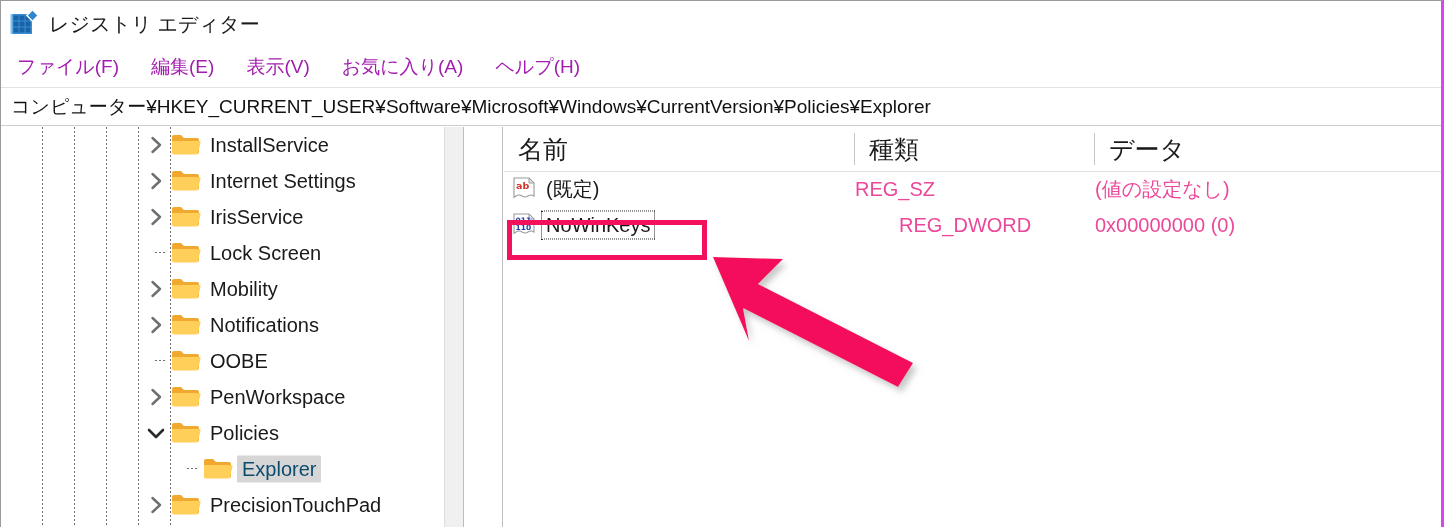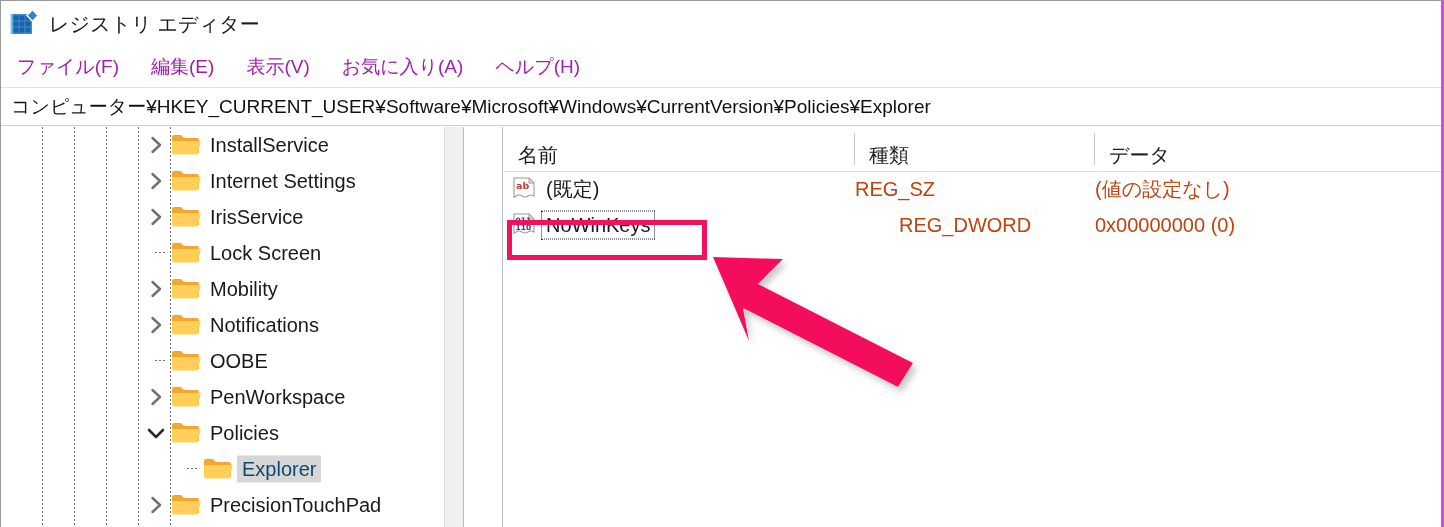--- a/index.html
+++ b/index.html
@@ -215,25 +215,25 @@
     overflow: hidden;
   }
   .list-header {
     position: relative;
     height: 44px;
     background: #ffffff;
     border-bottom: 1px solid #e0e0e0;
   }
   .col-head {
     position: absolute;
-    top: 6px;
+    top: 0;
     height: 44px;
     display: flex;
     align-items: center;
-    font-size: 20px;
+    font-size: 25px;
     color: #1a1a1a;
     white-space: nowrap;
     padding-left: 14px;
     box-sizing: border-box;
   }
   .col-sep {
     position: absolute;
     top: 6px;
     width: 1px;
     height: 32px;
@@ -248,21 +248,21 @@
     position: relative;
     height: 36px;
   }
   .cell {
     position: absolute;
     top: 0;
     height: 36px;
     display: flex;
     align-items: center;
     font-size: 20px;
-    color: #c2410c;
+    color: #ec4899;
     white-space: nowrap;
   }
   .val-icon {
     position: absolute;
     left: 8px; top: 50%;
     transform: translateY(-50%);
     width: 26px; height: 26px;
   }
   .val-icon svg { display: block; }
   .name-text {

